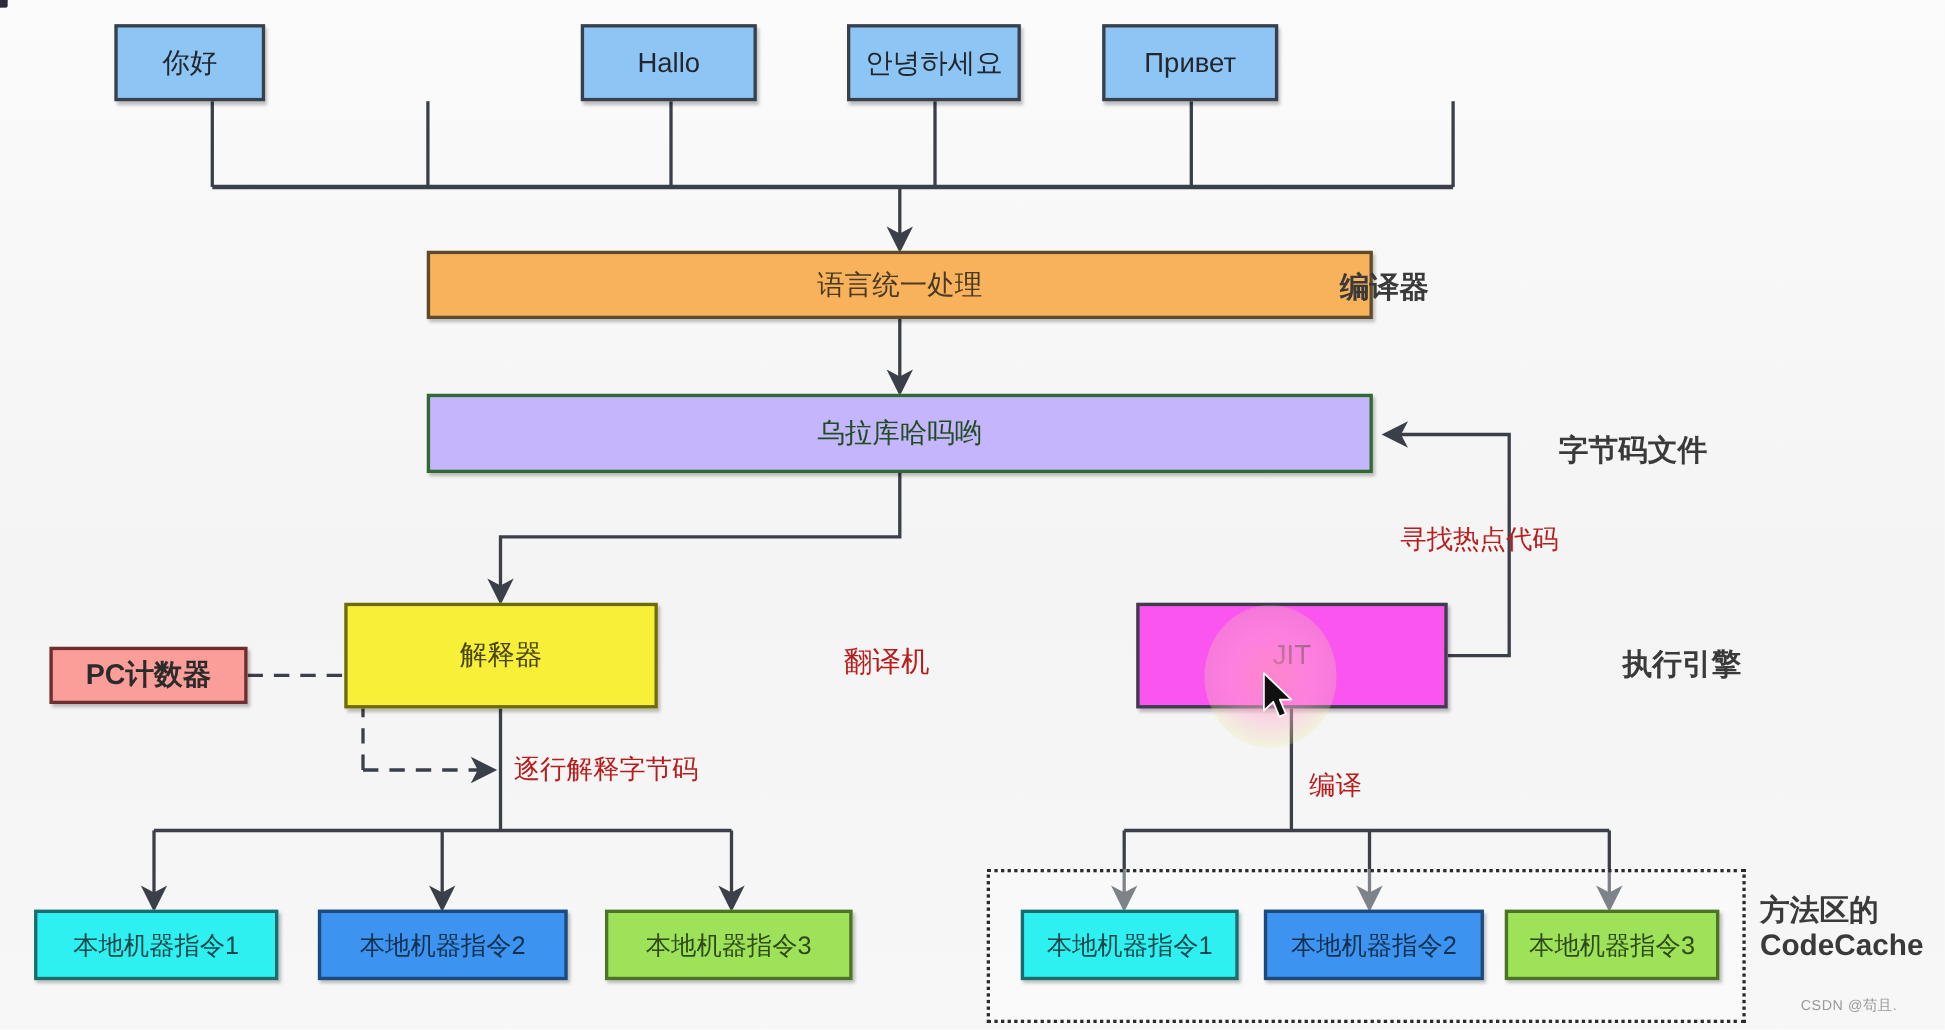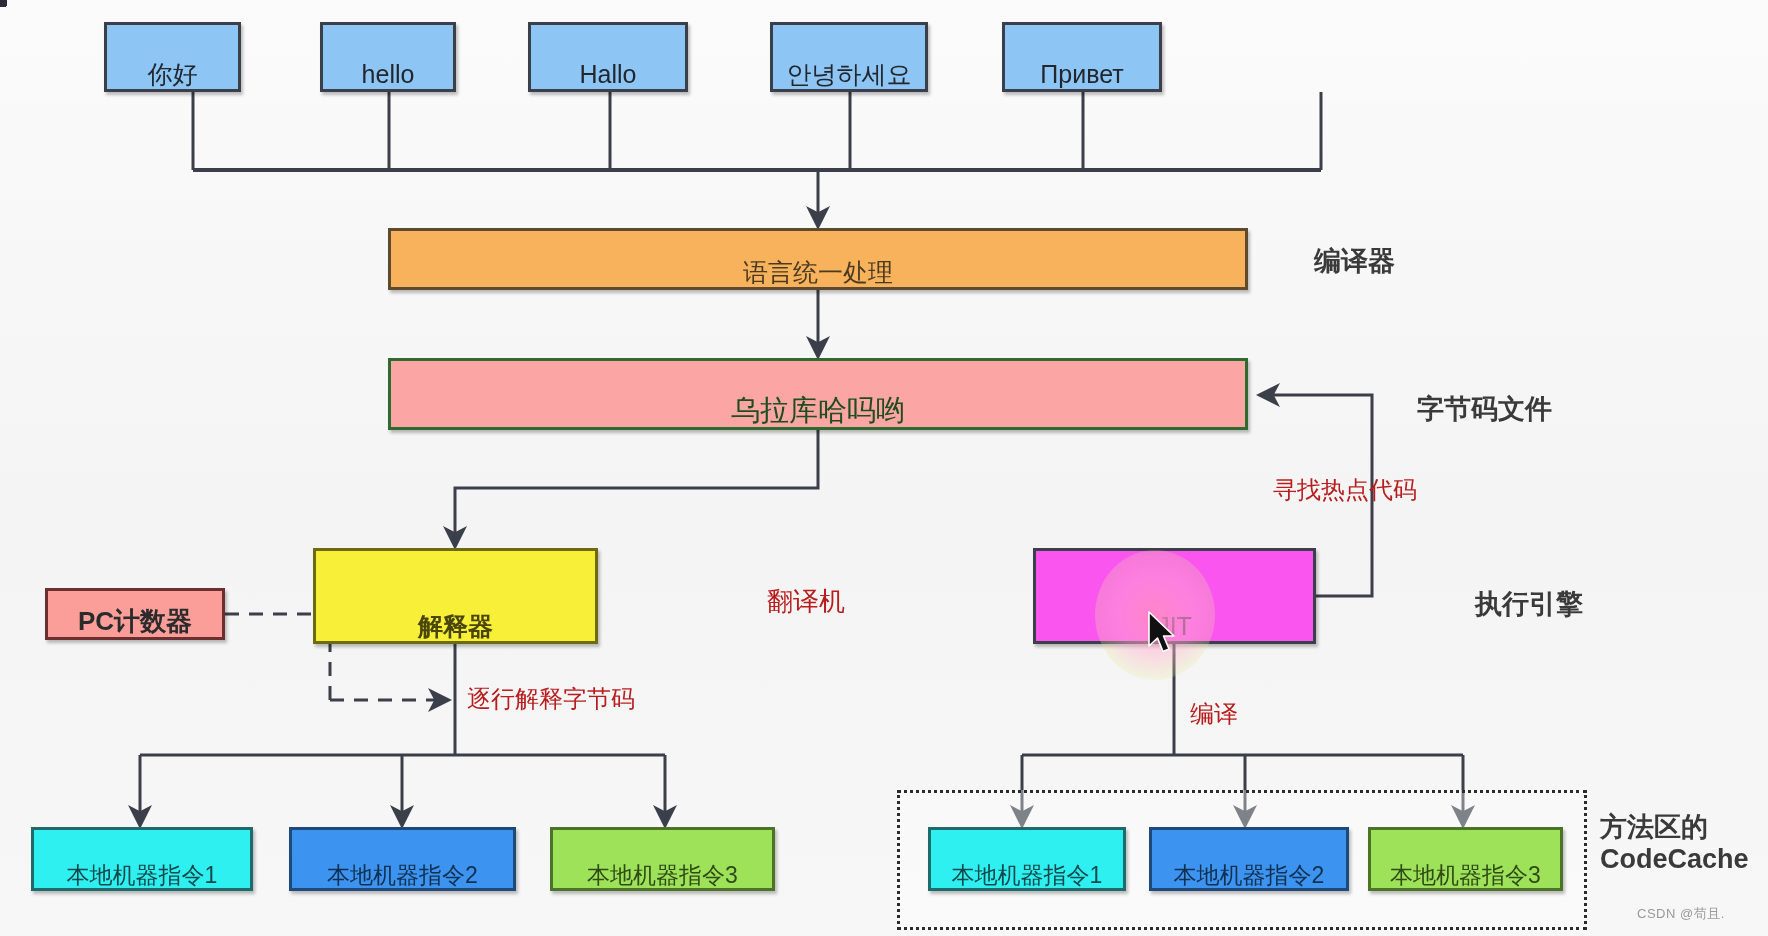--- a/index.html
+++ b/index.html
@@ -2,27 +2,27 @@
 <html><head>
 <meta charset="utf-8">
 <style>
   html,body{margin:0;padding:0;background:#ffffff;}
   body{font-family:"Liberation Sans","DejaVu Sans",sans-serif;}
   #stage{position:relative;width:1768px;height:936px;background:#f7f7f7;overflow:hidden;}
   #stage::before{content:"";position:absolute;left:0;top:0;width:100%;height:100%;
     background:linear-gradient(180deg,#fbfbfb 0%,#f4f4f4 55%,#f7f7f7 100%);}
   svg.wires{position:absolute;left:0;top:0;width:1768px;height:936px;pointer-events:none;}
 
-  .node{position:absolute;box-sizing:border-box;display:flex;align-items:flex-end;justify-content:center;
+  .node{position:absolute;box-sizing:border-box;display:flex;align-items:center;justify-content:center;
         border:3px solid #3a3f4a;text-align:center;line-height:1.15;color:#23262d;
         box-shadow:2px 3px 3px rgba(0,0,0,.25);}
   .lang{background:#8dc6f5;font-size:25px;}
   .compiler{background:#f8b25c;border-color:#5e4a2c;font-size:25px;color:#4a3a22;}
-  .bytecode{background:#fca5a5;border-color:#2f6b2f;font-size:29px;color:#1f4d1f;}
-  .interp{background:#f7ef38;border-color:#6e6a10;font-size:25px;color:#4a4608;font-weight:bold;}
+  .bytecode{background:#c4b5fd;border-color:#2f6b2f;font-size:25px;color:#1f4d1f;}
+  .interp{background:#f7ef38;border-color:#6e6a10;font-size:25px;color:#4a4608;}
   .jit{background:#fb55f0;border-color:#3a3f4a;font-size:25px;color:#6b2a66;}
   .pc{background:#fb9e9a;border-color:#6b2f30;font-size:26px;font-weight:bold;color:#2b2b2b;}
   .mi{font-size:23px;border-width:3px;}
   .mi.c1{background:#2ff0f0;border-color:#1f6b6b;color:#14474a;}
   .mi.c2{background:#3d93f0;border-color:#1d4a7a;color:#10304f;}
   .mi.c3{background:#9ee25a;border-color:#4d7328;color:#2f4a16;}
 
   .region{position:absolute;box-sizing:border-box;}
   #engine-region{background:#c5c4f7;border:3px dotted #2b2b3a;}
   #codecache-region{border:3px dotted #2b2b2b;background:rgba(255,255,255,.35);}
@@ -80,23 +80,20 @@
       <path d="M1245,755 L1245,817" marker-end="url(#ah)"></path>
       <path d="M1463,755 L1463,817" marker-end="url(#ah)"></path>
     </g>
   </svg>
 
   <div class="region" id="engine-region"></div>
 
   <div class="node lang" style="left:104px;top:22px;width:137px;height:70px">
     <span>你好</span>
   </div>
-  <div class="node lang" style="left:320px;top:22px;width:136px;height:70px">
-    <span>hello</span>
-  </div>
   <div class="node lang" style="left:528px;top:22px;width:160px;height:70px">
     <span>Hallo</span>
   </div>
   <div class="node lang" style="left:1002px;top:22px;width:160px;height:70px">
     <span>Привет</span>
   </div>
   <div class="node lang" style="left:770px;top:22px;width:158px;height:70px">
     <span>안녕하세요</span>
   </div>
 
@@ -118,21 +115,21 @@
 
   <div class="node pc" style="left:45px;top:588px;width:180px;height:52px">
     <span>PC计数器</span>
   </div>
 
   <div class="inlabel" style="left:767px;top:584px;font-size:26px">翻译机</div>
   <div class="inlabel" style="left:1273px;top:474px">寻找热点代码</div>
   <div class="inlabel" style="left:467px;top:683px">逐行解释字节码</div>
   <div class="inlabel" style="left:1190px;top:698px">编译</div>
 
-  <div class="sidelabel" style="left:1314px;top:246px">编译器</div>
+  <div class="sidelabel" style="left:1218px;top:246px">编译器</div>
   <div class="sidelabel" style="left:1417px;top:394px">字节码文件</div>
   <div class="sidelabel" style="left:1475px;top:589px">执行引擎</div>
   <div class="sidelabel" style="left:1600px;top:812px;white-space:pre-line;text-align:left">方法区的
 CodeCache</div>
 
   <div class="node mi c1" style="left:31px;top:827px;width:222px;height:64px">
     <span>本地机器指令1</span>
   </div>
   <div class="node mi c2" style="left:289px;top:827px;width:227px;height:64px">
     <span>本地机器指令2</span>

